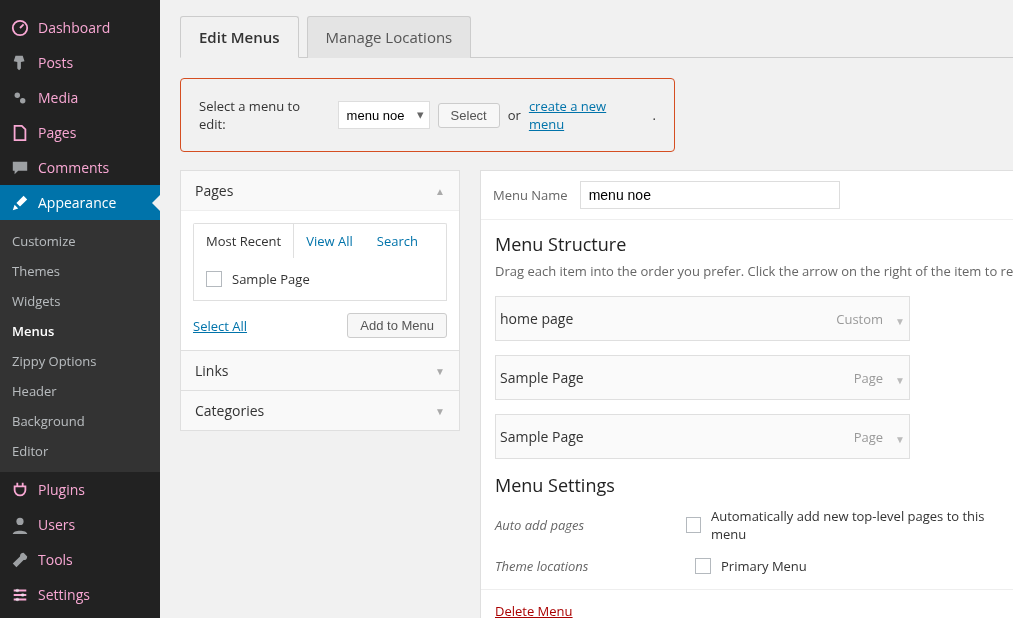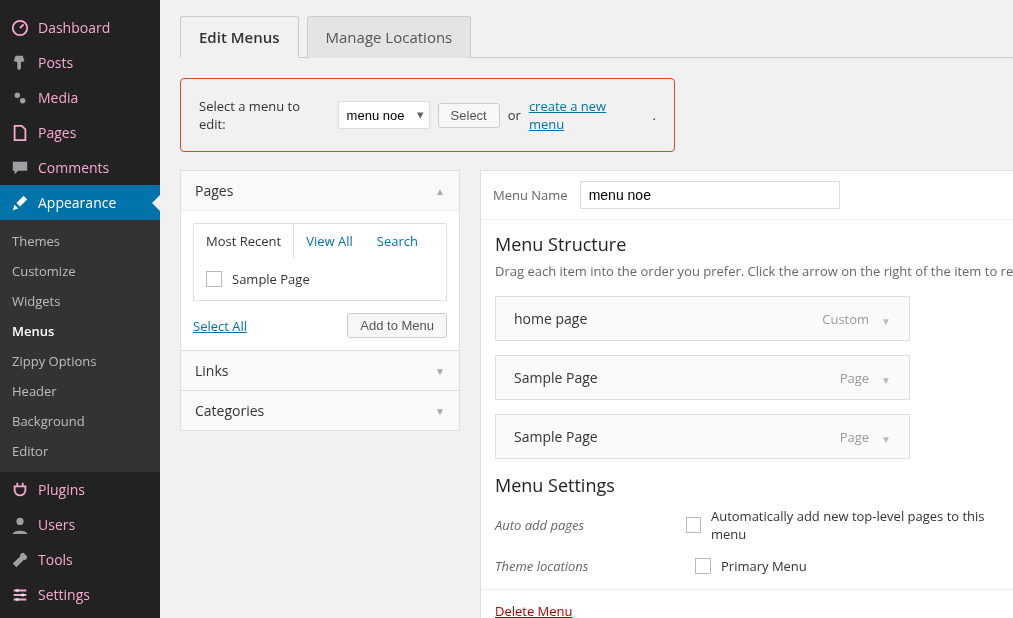--- a/index.html
+++ b/index.html
@@ -216,21 +216,21 @@
   .menu-name-row input{
     border:1px solid #ddd; padding:5px 8px; width:260px; font-size:14px;
   }
   .r-body{ padding: 12px 14px 0 14px;}
   .heading2{ font-size:18px; color:#222; margin-bottom:6px;}
   .hint{ color:#666; margin-bottom:16px; font-size:13px; white-space:nowrap;}
 
   .menu-item{
     border:1px solid #dfdfdf;
     background:#fafafa;
-    padding:12px 18px;
+    padding:12px 4px;
     display:flex; justify-content:space-between; align-items:center;
     width:415px;
     margin-bottom:14px;
     cursor:move;
   }
   .mi-title{ color:#333; font-size:14px;}
   .mi-right{ display:flex; align-items:flex-end; gap:12px; color:#888;}
   .mi-type{ font-size:13px; color:#999;}
   .mi-tri{ color:#bbb; font-size:10px;}
 
@@ -295,22 +295,22 @@
 
   <div class="side-item active">
     <span class="ticon">
         <svg width="18" height="18" viewBox="0 0 20 20">
           <path d="M14 2l4 4-8 8-4-4zM4 12l-2 6 6-2z"></path>
         </svg>
       </span>
     <span>Appearance</span>
   </div>
   <div class="sub-items">
+    <div class="sub-item">Customize</div>
     <div class="sub-item">Themes</div>
-    <div class="sub-item">Customize</div>
     <div class="sub-item">Widgets</div>
     <div class="sub-item current">Menus</div>
     <div class="sub-item">Zippy Options</div>
     <div class="sub-item">Header</div>
     <div class="sub-item">Background</div>
     <div class="sub-item">Editor</div>
   </div>
 
   <div class="side-item">
     <span class="ticon">

